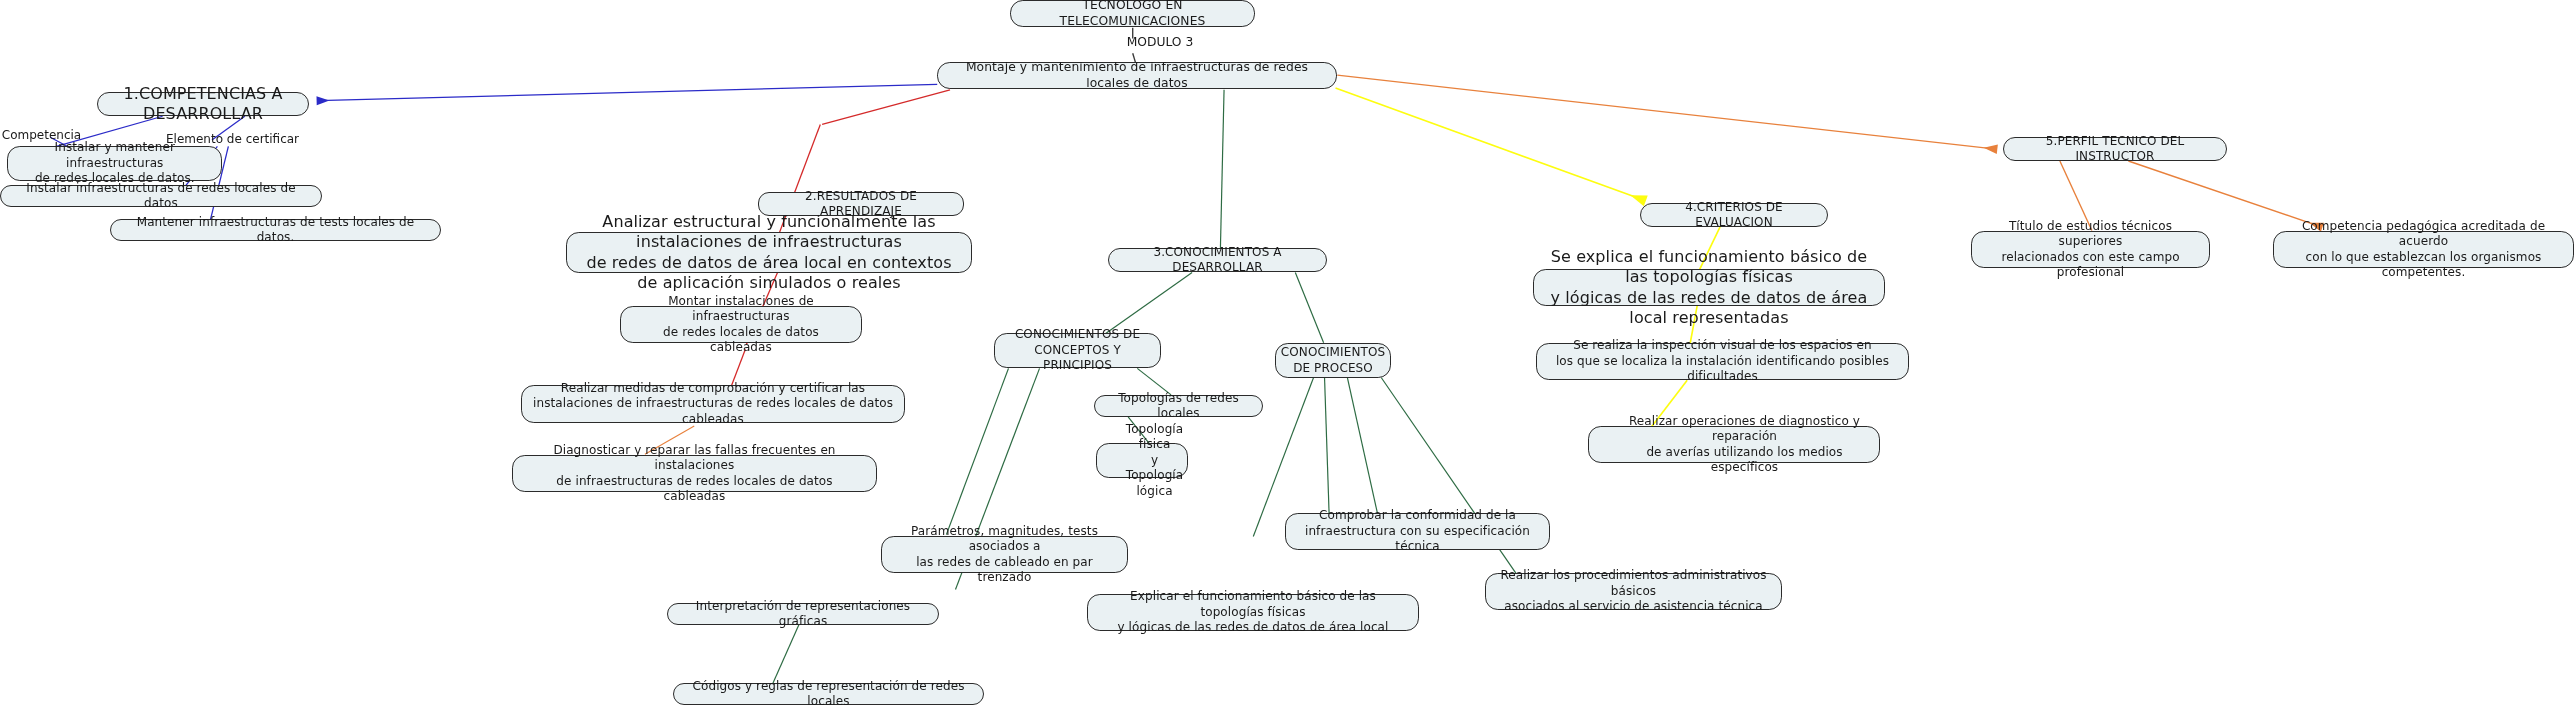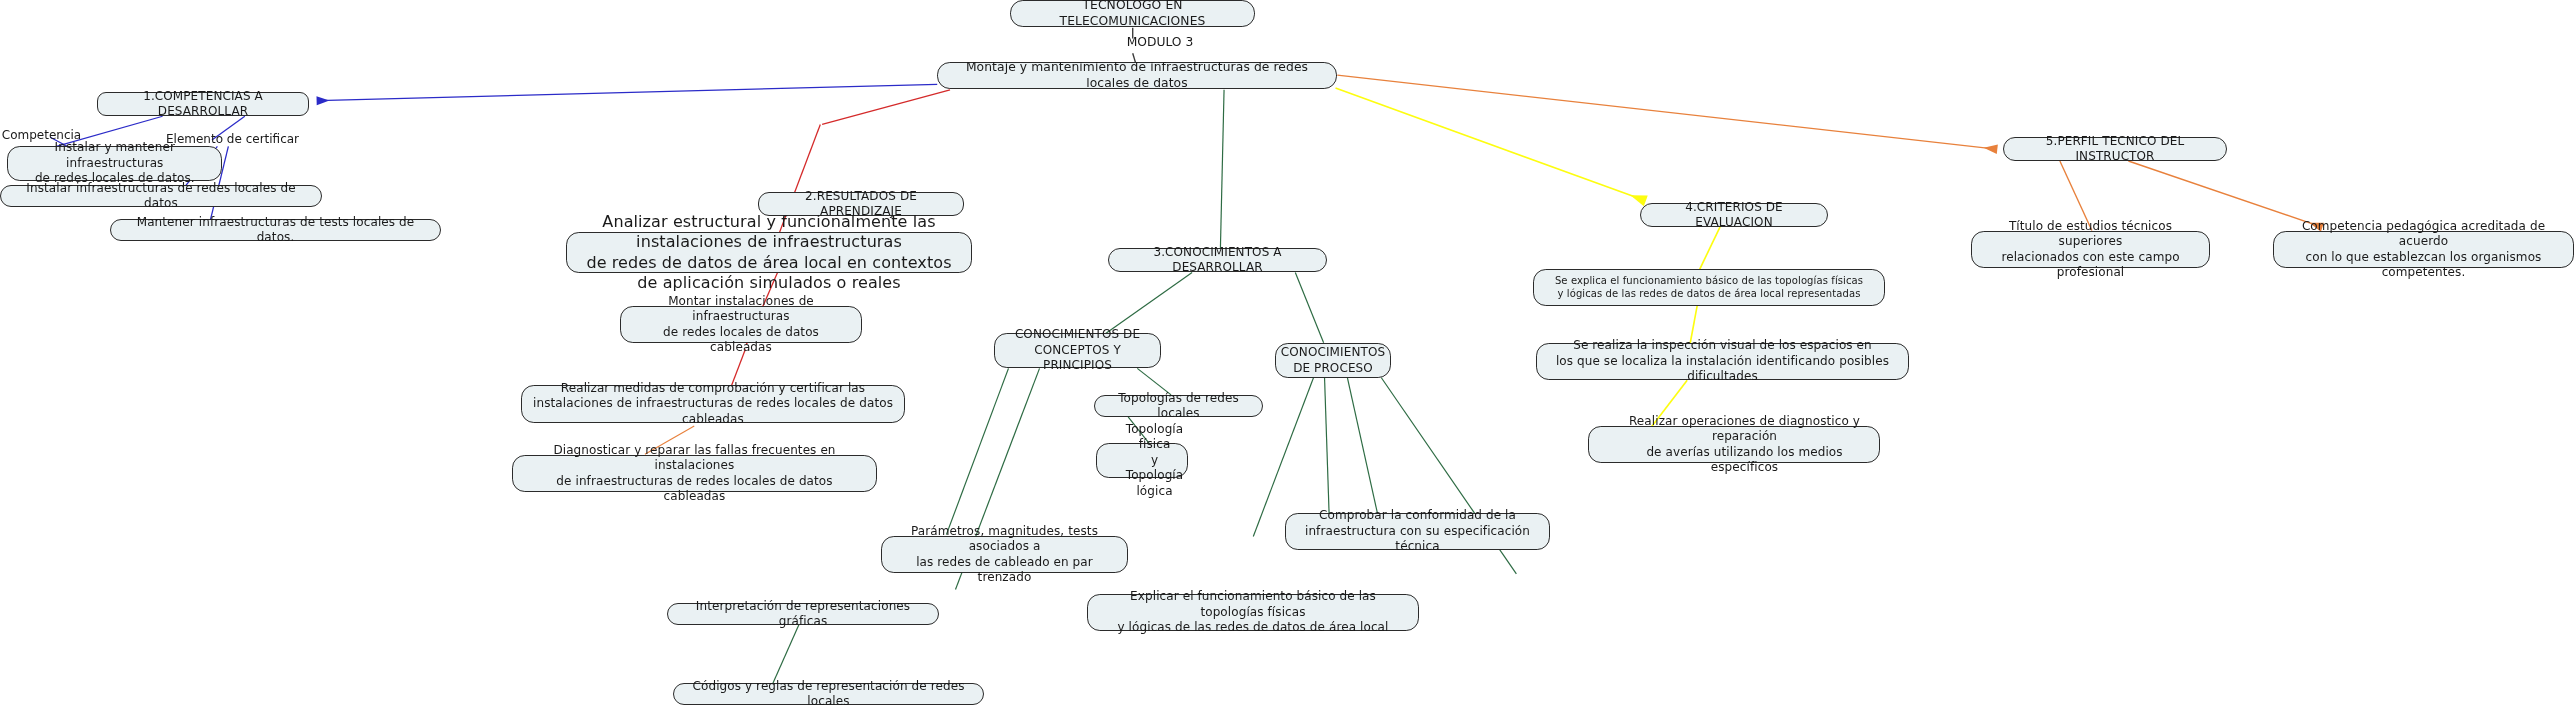--- a/index.html
+++ b/index.html
@@ -119,21 +119,21 @@
       <line x1="2330" y1="176" x2="2541" y2="248" marker-end="url(#ar-orange)"></line>
     </g>
   </svg>
 
   <div class="node" style="left:1010px; top:0px; width:245px; height:27px; font-size:12.3px;">TECNOLOGO EN TELECOMUNICACIONES</div>
 
   <div class="plain" style="left:1105px; top:35px; width:110px; font-size:12.3px; text-align:center;">MODULO 3</div>
 
   <div class="node" style="left:937px; top:62px; width:400px; height:27px; font-size:12.3px;">Montaje y mantenimiento de infraestructuras de redes locales de datos</div>
 
-  <div class="node" style="left:97px; top:92px; width:212px; height:24px; font-size:12px;border-radius:9px;">1.COMPETENCIAS A DESARROLLAR</div>
+  <div class="node" style="left:97px; top:92px; width:212px; height:24px; font-size:16px;">1.COMPETENCIAS A DESARROLLAR</div>
 
   <div class="plain" style="left:1.8px; top:128px; width:110px; font-size:12px;">Competencia</div>
 
   <div class="plain" style="left:166px; top:132px; width:183px; font-size:12px;">Elemento de certificar</div>
 
   <div class="node" style="left:7.3px; top:146px; width:215px; height:35px; font-size:12px;">Instalar y mantener infraestructuras
 de redes locales de datos.</div>
 
   <div class="node" style="left:0px; top:185px; width:322px; height:22px; font-size:12px;">Instalar infraestructuras de redes locales de datos</div>
 
@@ -172,24 +172,26 @@
   <div class="node" style="left:667px; top:603px; width:272px; height:22px; font-size:12px;">Interpretación de representaciones gráficas</div>
 
   <div class="node" style="left:673px; top:683px; width:311px; height:22px; font-size:12px;">Códigos y reglas de representación de redes locales</div>
 
   <div class="node" style="left:1087px; top:594px; width:332px; height:37px; font-size:12px;">Explicar el funcionamiento básico de las topologías físicas
 y lógicas de las redes de datos de área local</div>
 
   <div class="node" style="left:1285px; top:513px; width:265px; height:37px; font-size:12px;">Comprobar la conformidad de la
 infraestructura con su especificación técnica</div>
 
+  <div class="node" style="left:1485px; top:573px; width:297px; height:37px; font-size:12px;">Realizar los procedimientos administrativos básicos
+asociados al servicio de asistencia técnica</div>
 
   <div class="node" style="left:1640px; top:203px; width:188px; height:24px; font-size:12px;">4.CRITERIOS DE EVALUACION</div>
 
-  <div class="node" style="left:1533px; top:269px; width:352px; height:37px; font-size:10px;">Se explica el funcionamiento básico de las topologías físicas
+  <div class="node" style="left:1533px; top:269px; width:352px; height:37px; font-size:16px;">Se explica el funcionamiento básico de las topologías físicas
 y lógicas de las redes de datos de área local representadas</div>
 
   <div class="node" style="left:1536px; top:343px; width:373px; height:37px; font-size:12px;">Se realiza  la inspección visual de los espacios en
 los que se localiza la instalación identificando posibles dificultades</div>
 
   <div class="node" style="left:1588px; top:426px; width:292px; height:37px; font-size:12px;padding-left:32px;">Realizar operaciones de diagnostico y reparación
 de averías utilizando los medios específicos</div>
 
   <div class="node" style="left:2003px; top:137px; width:224px; height:24px; font-size:12px;">5.PERFIL TECNICO DEL INSTRUCTOR</div>
 

